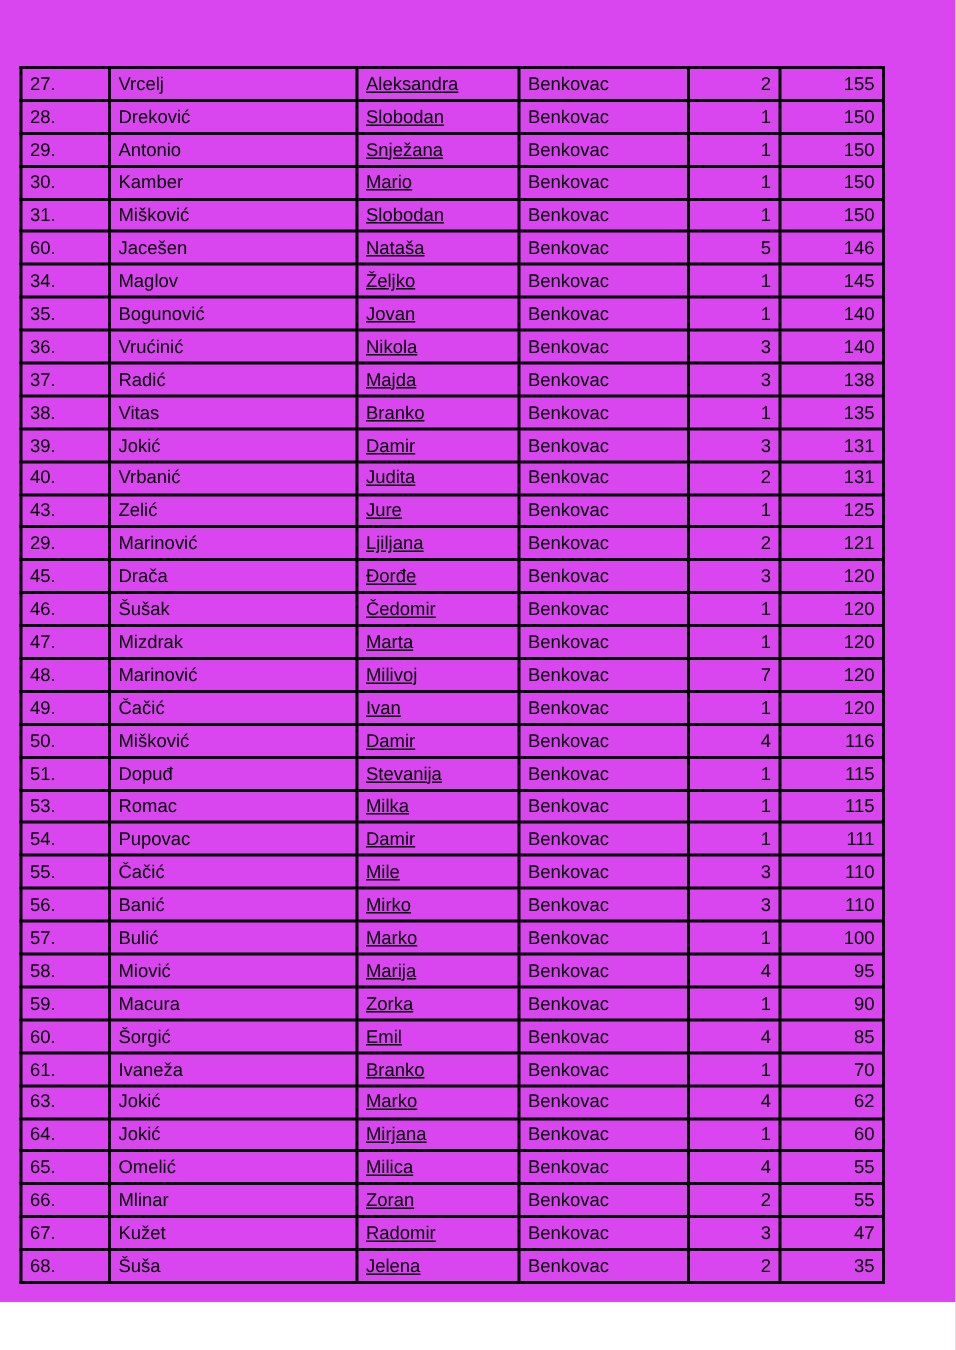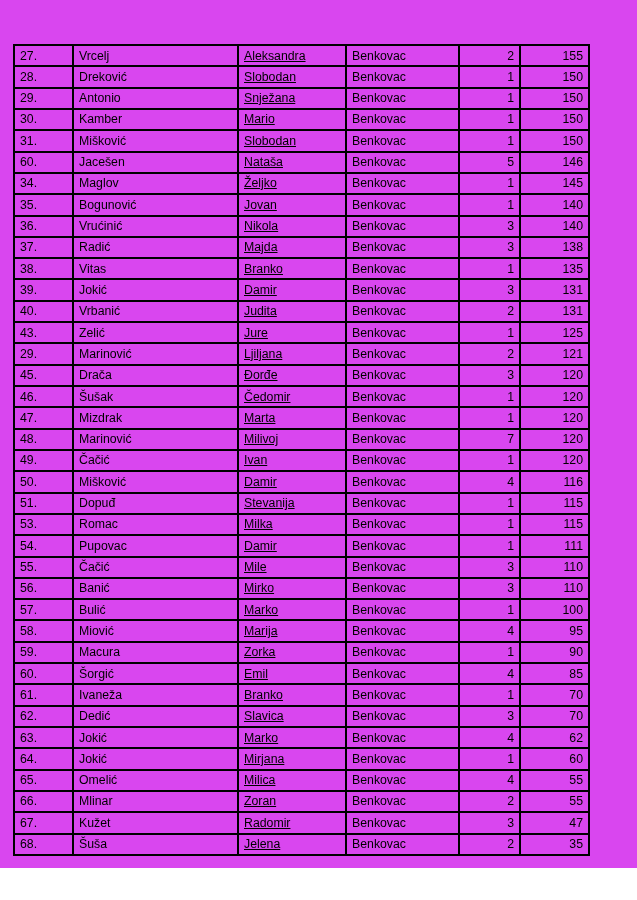--- a/index.html
+++ b/index.html
@@ -304,28 +304,20 @@
         </tr>
         <tr>
           <td class="col-num">61.</td>
           <td class="col-surname">Ivaneža</td>
           <td class="col-first_name">Branko</td>
           <td class="col-place">Benkovac</td>
           <td class="col-count">1</td>
           <td class="col-score">70</td>
         </tr>
         <tr>
-          <td class="col-num">62.</td>
-          <td class="col-surname">Dedić</td>
-          <td class="col-first_name">Slavica</td>
-          <td class="col-place">Benkovac</td>
-          <td class="col-count">3</td>
-          <td class="col-score">70</td>
-        </tr>
-        <tr>
           <td class="col-num">63.</td>
           <td class="col-surname">Jokić</td>
           <td class="col-first_name">Marko</td>
           <td class="col-place">Benkovac</td>
           <td class="col-count">4</td>
           <td class="col-score">62</td>
         </tr>
         <tr>
           <td class="col-num">64.</td>
           <td class="col-surname">Jokić</td>

